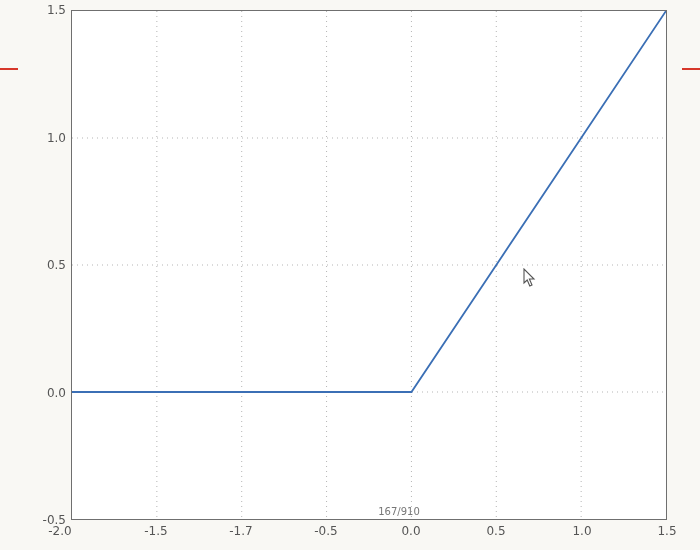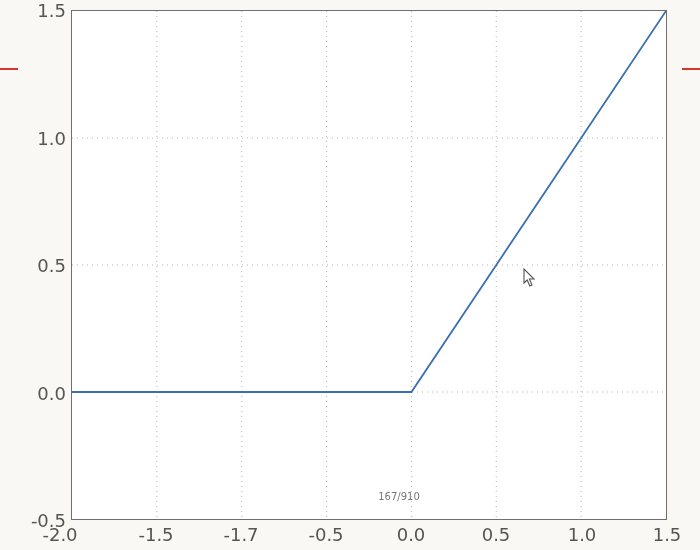--- a/index.html
+++ b/index.html
@@ -38,29 +38,29 @@
     border: 1px solid #6f6f6f;
     box-sizing: border-box;
   }
   .grid line.g {
     stroke: #b5b5b5;
     stroke-width: 1;
     stroke-dasharray: 1 4;
   }
   .tick-label {
     position: absolute;
-    font-size: 18px;
+    font-size: 12px;
     color: #555;
     user-select: none;
   }
   .ylab { right: 634px; text-align: right; width: 50px; transform: translateY(-50%); }
   .xlab { top: 524px; transform: translateX(-50%); }
   .center-small {
     position: absolute;
-    top: 491px;
+    top: 506px;
     font-size: 10px;
     color: #777;
     transform: translateX(-50%);
   }
   .watermark {
     position: absolute;
     right: 18px;
     bottom: 16px;
     font-size: 13px;
     color: rgba(100,100,100,0.55);

